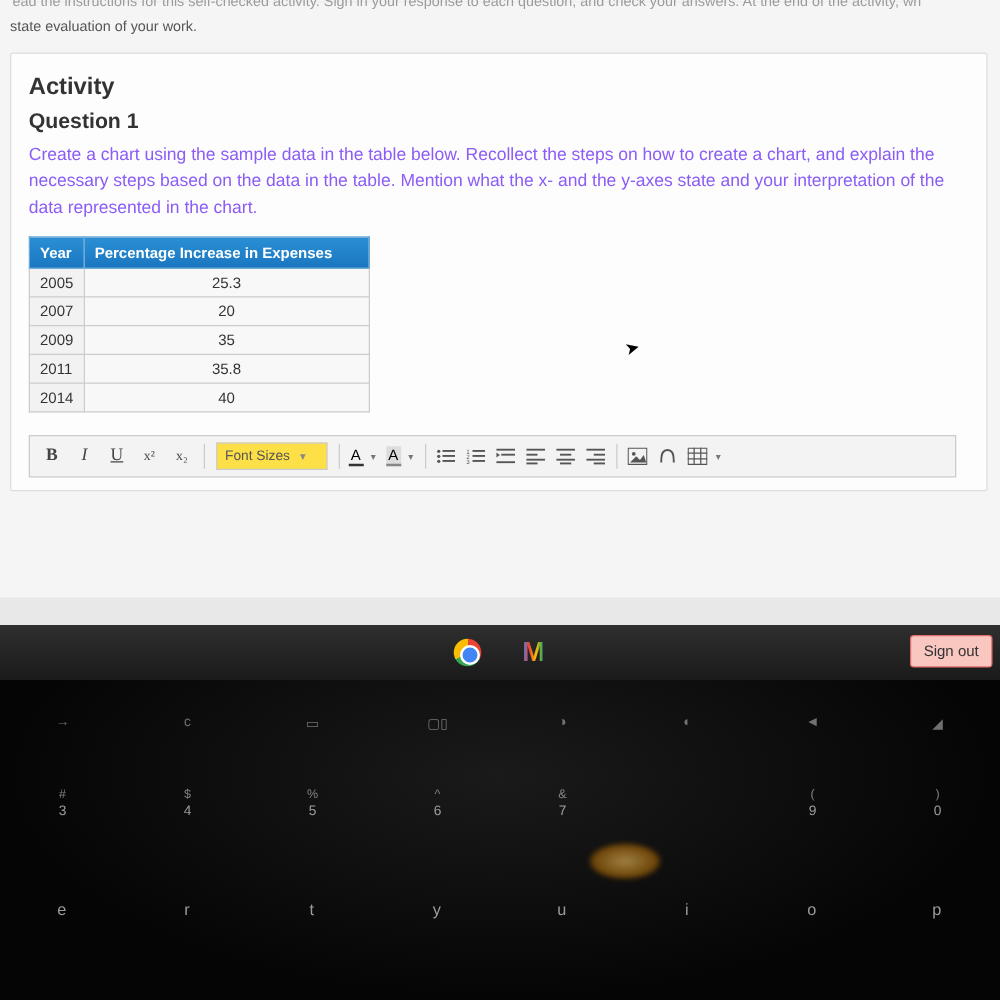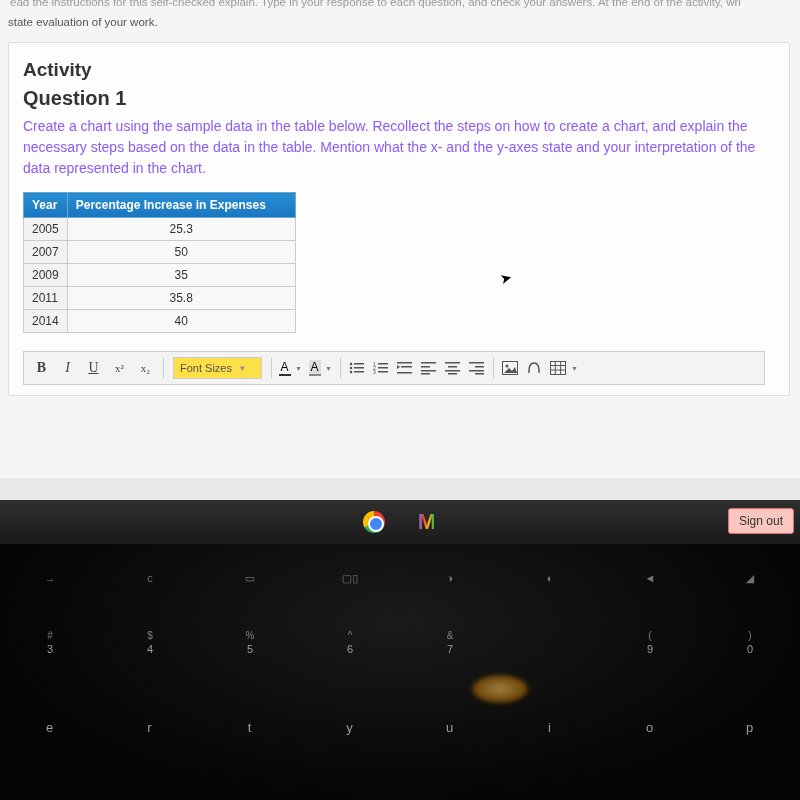--- a/index.html
+++ b/index.html
@@ -37,21 +37,21 @@
       color: #333;
       margin-bottom: 6px;
     }
     .activity-desc {
       font-size: 12.5px;
       color: #444;
       margin-bottom: 14px;
       line-height: 1.4;
     }
     .question-title {
-      font-size: 20px;
+      font-size: 17px;
       font-weight: bold;
       color: #333;
       margin-bottom: 6px;
     }
     .question-desc {
       font-size: 14px;
       color: #8b5cf6;
       line-height: 1.5;
       margin-bottom: 13px;
     }
@@ -211,21 +211,21 @@
       text-decoration-color: rgba(0,0,0,0.05);
       filter: blur(0.4px);
       opacity: 0.7;
       padding-left: 2px;
     }
   </style>
 </head>
 <body>
 
 <div class="content-area">
-  <div class="top-cut">ead the instructions for this self-checked explain. Type in your response to each question, and check your answers. At the end of the activity, wri</div>
+  <div class="top-cut">ead the instructions for this self-checked activity. Sign in your response to each question, and check your answers. At the end of the activity, wri</div>
   <div class="cut-text">state evaluation of your work.</div>
 
   <div class="main-panel">
     <div class="activity-title">Activity</div>
 
     <div class="question-title">Question 1</div>
     <div class="question-desc">Create a chart using the sample data in the table below. Recollect the steps on how to create a chart, and explain the necessary steps based on the data in the table. Mention what the x- and the y-axes state and your interpretation of the data represented in the chart.</div>
 
     <table class="data-table">
       <thead>
@@ -234,21 +234,21 @@
           <th>Percentage Increase in Expenses</th>
         </tr>
       </thead>
       <tbody>
         <tr>
             <td>2005</td>
             <td>25.3</td>
           </tr>
         <tr>
             <td>2007</td>
-            <td>50</td>
+            <td>20</td>
           </tr>
         <tr>
             <td>2009</td>
             <td>35</td>
           </tr>
         <tr>
             <td>2011</td>
             <td>35.8</td>
           </tr>
         <tr>

